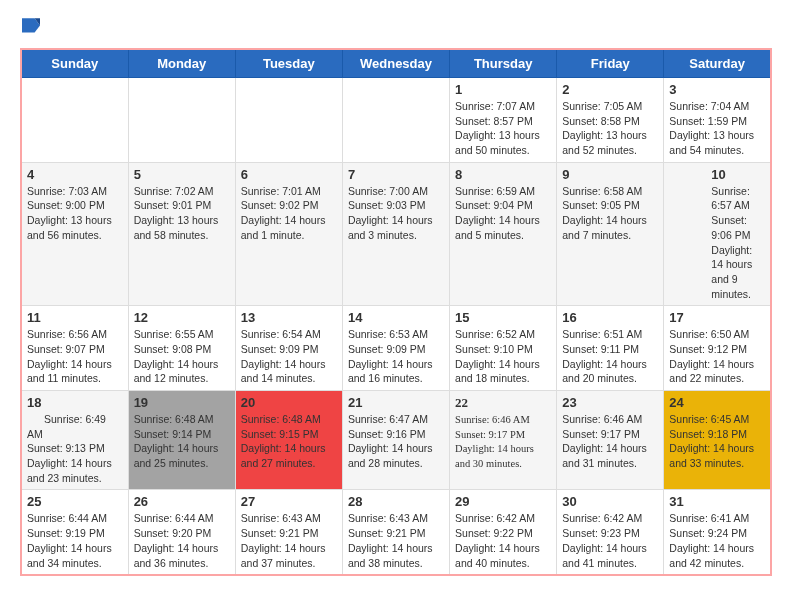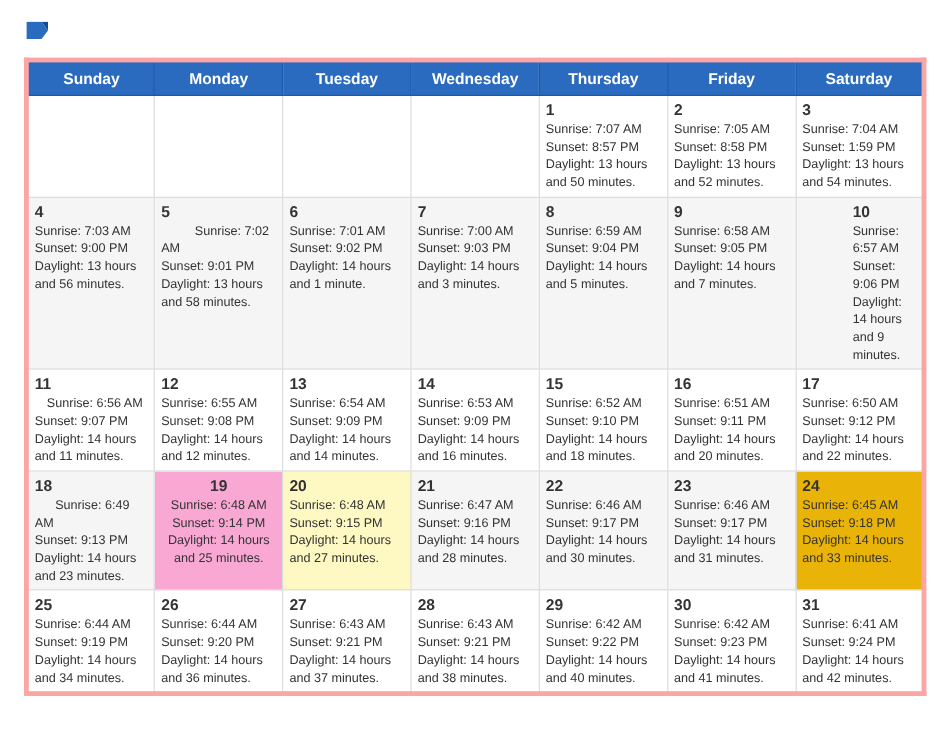--- a/index.html
+++ b/index.html
@@ -43,21 +43,21 @@
       font-weight: bold;
       color: #222;
     }
     .location {
       font-size: 15px;
       color: #333;
     }
     .calendar {
       width: 100%;
       border-collapse: collapse;
-      border: 4px solid #fca5a5;
+      border: 2px solid #fca5a5;
     }
     .calendar th {
       background: #2a6bbf;
       color: #fff;
       text-align: center;
       padding: 6px 4px;
       font-size: 13px;
       border: 1px solid #1a5aab;
     }
     .calendar td {
@@ -130,21 +130,21 @@
         <td><span class="day-num">3</span><span style="white-space: pre-line; line-height: 1.4;">Sunrise: 7:04 AM
 Sunset: 1:59 PM
 Daylight: 13 hours
 and 54 minutes.</span></td>
       </tr>
       <tr>
         <td style="background: rgb(245, 245, 245);"><span class="day-num">4</span><span style="white-space: pre-line; line-height: 1.4;">Sunrise: 7:03 AM
 Sunset: 9:00 PM
 Daylight: 13 hours
 and 56 minutes.</span></td>
-        <td style="background: rgb(245, 245, 245);"><span class="day-num">5</span><span style="white-space: pre-line; line-height: 1.4; margin-left: 28px;">Sunrise: 7:02 AM
+        <td style="background: rgb(245, 245, 245);"><span class="day-num">5</span><span style="white-space: pre-line; line-height: 1.4;">Sunrise: 7:02 AM
 Sunset: 9:01 PM
 Daylight: 13 hours
 and 58 minutes.</span></td>
         <td style="background: rgb(245, 245, 245);"><span class="day-num">6</span><span style="white-space: pre-line; line-height: 1.4;">Sunrise: 7:01 AM
 Sunset: 9:02 PM
 Daylight: 14 hours
 and 1 minute.</span></td>
         <td style="background: rgb(245, 245, 245);"><span class="day-num">7</span><span style="white-space: pre-line; line-height: 1.4;">Sunrise: 7:00 AM
 Sunset: 9:03 PM
 Daylight: 14 hours
@@ -156,21 +156,21 @@
         <td style="background: rgb(245, 245, 245);"><span class="day-num">9</span><span style="white-space: pre-line; line-height: 1.4;">Sunrise: 6:58 AM
 Sunset: 9:05 PM
 Daylight: 14 hours
 and 7 minutes.</span></td>
         <td style="background: rgb(245, 245, 245); padding-left: 47px;"><span class="day-num">10</span><span style="white-space: pre-line; line-height: 1.4;">Sunrise: 6:57 AM
 Sunset: 9:06 PM
 Daylight: 14 hours
 and 9 minutes.</span></td>
       </tr>
       <tr>
-        <td><span class="day-num">11</span><span style="white-space: pre-line; line-height: 1.4; margin-left: 10px;">Sunrise: 6:56 AM
+        <td><span class="day-num">11</span><span style="white-space: pre-line; line-height: 1.4;">Sunrise: 6:56 AM
 Sunset: 9:07 PM
 Daylight: 14 hours
 and 11 minutes.</span></td>
         <td><span class="day-num">12</span><span style="white-space: pre-line; line-height: 1.4;">Sunrise: 6:55 AM
 Sunset: 9:08 PM
 Daylight: 14 hours
 and 12 minutes.</span></td>
         <td><span class="day-num">13</span><span style="white-space: pre-line; line-height: 1.4;">Sunrise: 6:54 AM
 Sunset: 9:09 PM
 Daylight: 14 hours
@@ -190,33 +190,33 @@
         <td><span class="day-num">17</span><span style="white-space: pre-line; line-height: 1.4;">Sunrise: 6:50 AM
 Sunset: 9:12 PM
 Daylight: 14 hours
 and 22 minutes.</span></td>
       </tr>
       <tr>
         <td style="background: rgb(245, 245, 245);"><span class="day-num">18</span><span style="white-space: pre-line; line-height: 1.4; margin-left: 17px;">Sunrise: 6:49 AM
 Sunset: 9:13 PM
 Daylight: 14 hours
 and 23 minutes.</span></td>
-        <td style="background: #f9a8d4; text-align: center;"><span class="day-num">19</span><span style="white-space: pre-line; line-height: 1.4;">Sunrise: 6:48 AM
+        <td style="background: #a3a3a3;"><span class="day-num">19</span><span style="white-space: pre-line; line-height: 1.4;">Sunrise: 6:48 AM
 Sunset: 9:14 PM
 Daylight: 14 hours
 and 25 minutes.</span></td>
-        <td style="background: #fef9c3;"><span class="day-num">20</span><span style="white-space: pre-line; line-height: 1.4;">Sunrise: 6:48 AM
+        <td style="background: #ef4444;"><span class="day-num">20</span><span style="white-space: pre-line; line-height: 1.4;">Sunrise: 6:48 AM
 Sunset: 9:15 PM
 Daylight: 14 hours
 and 27 minutes.</span></td>
         <td style="background: rgb(245, 245, 245);"><span class="day-num">21</span><span style="white-space: pre-line; line-height: 1.4;">Sunrise: 6:47 AM
 Sunset: 9:16 PM
 Daylight: 14 hours
 and 28 minutes.</span></td>
-        <td style="background: rgb(245, 245, 245);"><span class="day-num">22</span><span style="white-space: pre-line; line-height: 1.4;">Sunrise: 6:46 AM
+        <td style="background: rgb(245, 245, 245); font-family: Liberation Serif, serif;"><span class="day-num">22</span><span style="white-space: pre-line; line-height: 1.4;">Sunrise: 6:46 AM
 Sunset: 9:17 PM
 Daylight: 14 hours
 and 30 minutes.</span></td>
         <td style="background: rgb(245, 245, 245);"><span class="day-num">23</span><span style="white-space: pre-line; line-height: 1.4;">Sunrise: 6:46 AM
 Sunset: 9:17 PM
 Daylight: 14 hours
 and 31 minutes.</span></td>
         <td style="background: #eab308;"><span class="day-num">24</span><span style="white-space: pre-line; line-height: 1.4;">Sunrise: 6:45 AM
 Sunset: 9:18 PM
 Daylight: 14 hours

